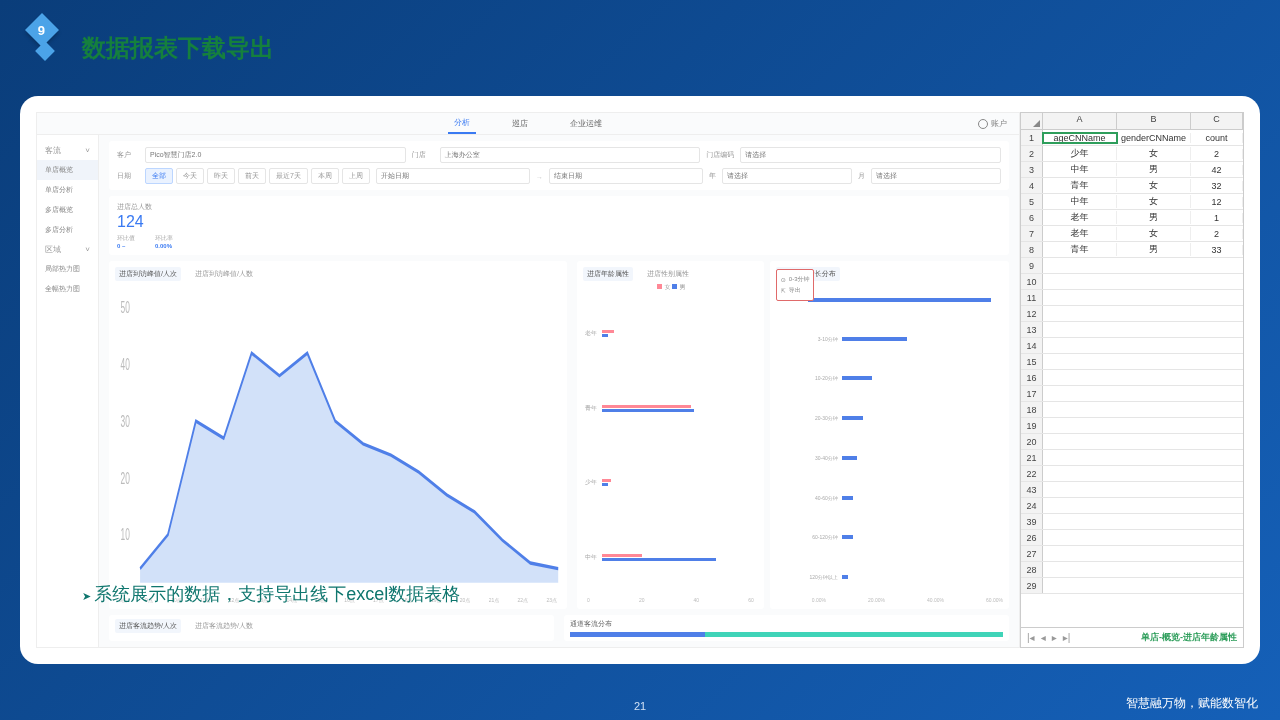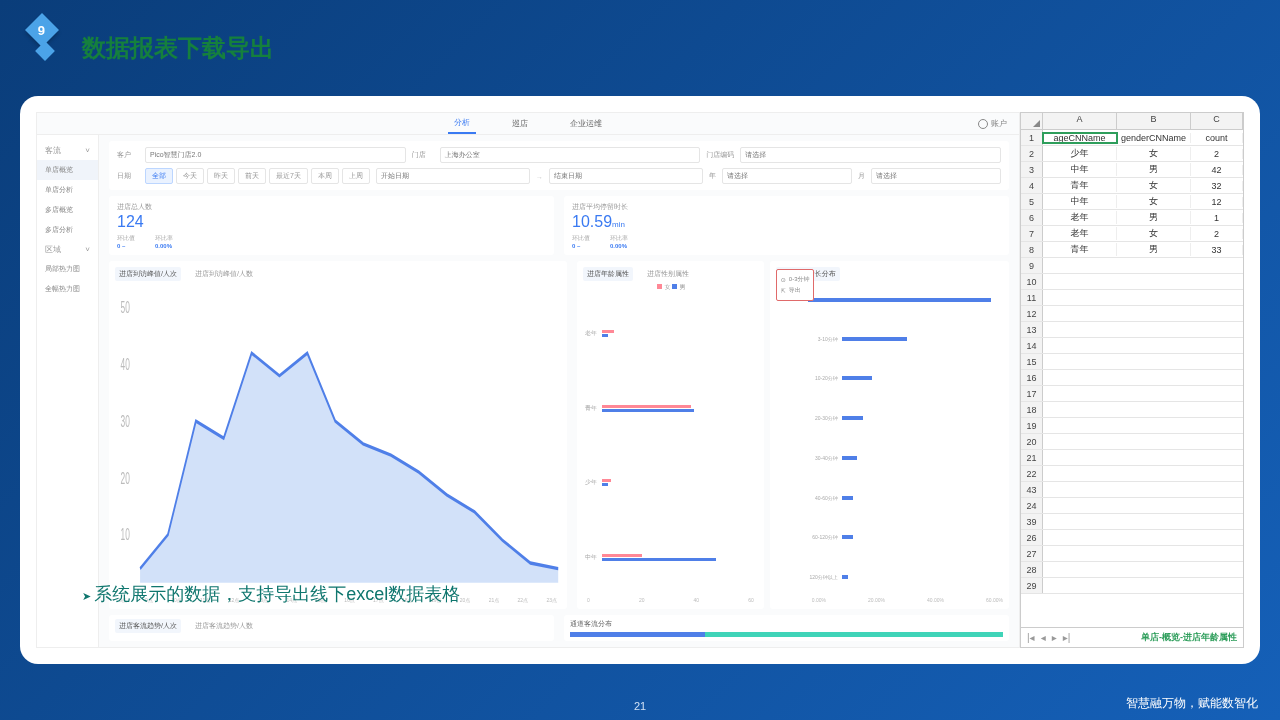--- a/index.html
+++ b/index.html
@@ -163,28 +163,20 @@
         </div>
         <div class="kpis" id="kpis">
             <div class="kpi">
               <div class="kl">进店总人数</div>
               <div class="kv">124</div>
               <div class="kcomp">
                 <span>环比值<b style="color:#3a7af2">0 –</b></span>
                 <span>环比率<b style="color:#3a7af2">0.00%</b></span>
               </div>
             </div>
-            <div class="kpi">
-              <div class="kl">进店平均停留时长</div>
-              <div class="kv">10.59<small>min</small></div>
-              <div class="kcomp">
-                <span>环比值<b style="color:#3a7af2">0 –</b></span>
-                <span>环比率<b style="color:#3a7af2">0.00%</b></span>
-              </div>
-            </div>
           </div>
         <div class="charts">
           <div class="ccard" style="flex:1">
             <div class="ctabs">
                 <span class="ct act">进店到访峰值/人次</span>
                 <span class="ct">进店到访峰值/人数</span>
               </div>
             <div class="areachart">
               <svg viewBox="0 0 320 110" preserveAspectRatio="none">
                 <text x="4" y="10" font-size="6" fill="#bbb">50</text>

